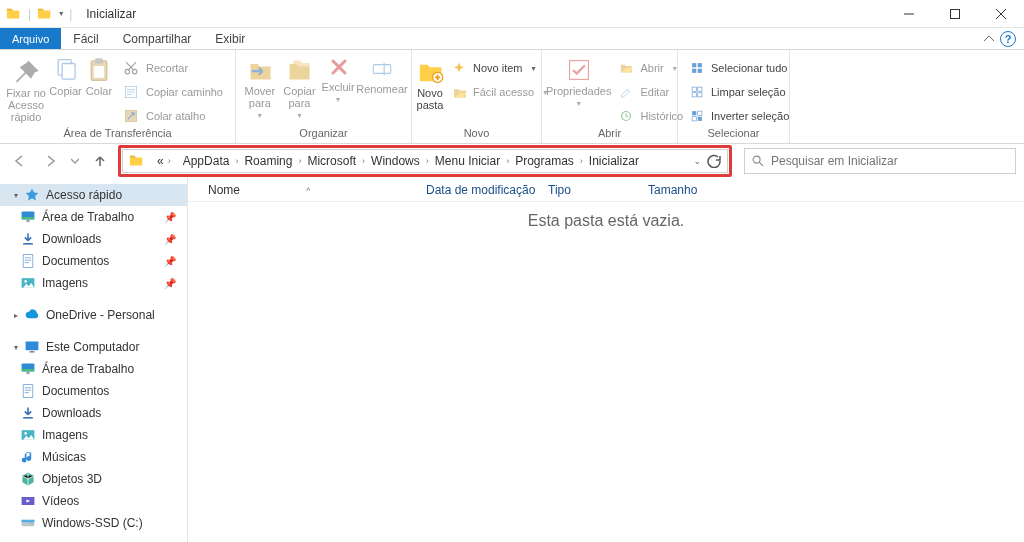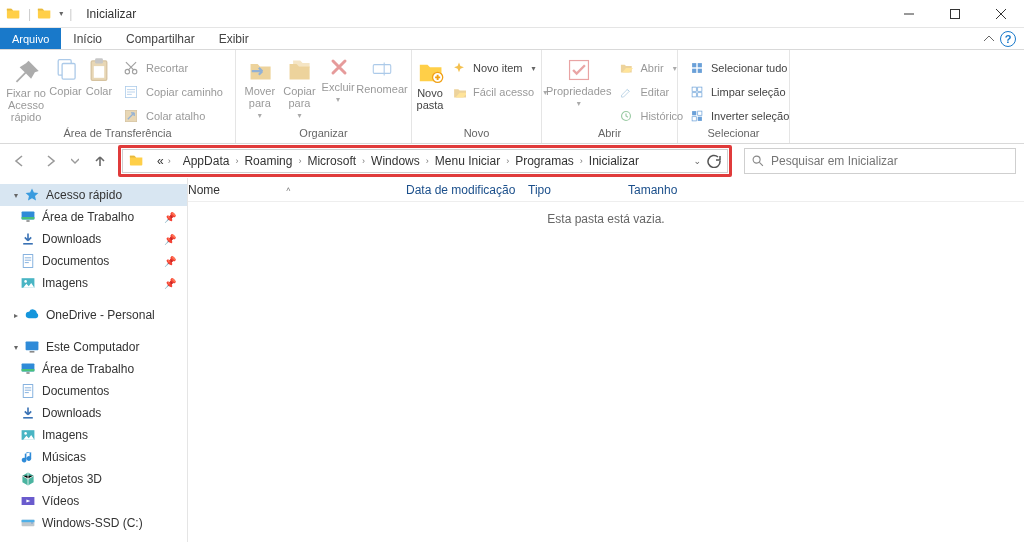--- a/index.html
+++ b/index.html
@@ -43,27 +43,27 @@
 .search input{border:none;outline:none;flex:1;font-size:12px;color:#666}
 
 .content{display:flex;height:calc(542px - 28px - 22px - 94px - 34px)}
 .sidebar{width:188px;border-right:1px solid #e5e5e5;padding-top:6px;overflow:hidden}
 .sidebar .item{display:flex;align-items:center;gap:6px;height:22px;padding-left:20px}
 .sidebar .item.top{padding-left:14px}
 .sidebar .item .pin{margin-left:auto;margin-right:10px;color:#7a7a7a;font-size:10px}
 .sidebar .item.sel{background:#d8e6f2}
 .sidebar .sep{height:10px}
 .main{flex:1;display:flex;flex-direction:column}
-.cols{height:24px;display:flex;align-items:center;border-bottom:1px solid #eee;padding-left:0}
+.cols{height:24px;display:flex;align-items:center;border-bottom:1px solid #eee;padding-left:20px}
 .cols .col{color:#1b4f8b;font-size:12px}
 .cols .col.name{width:218px;display:flex;align-items:center;gap:6px}
 .cols .col.mod{width:122px}
 .cols .col.type{width:100px}
 .cols .col.size{width:80px}
-.empty{flex:1;display:flex;justify-content:center;padding-top:10px;color:#666;font-size:12px}
+.empty{flex:1;display:flex;justify-content:center;padding-top:10px;color:#666;font-size:16px}
 svg{display:block}
 </style>
 </head>
 <body>
 
 <svg width="0" height="0" style="position:absolute">
   <defs>
     <g id="folder16">
         <path fill="#ffcf48" d="M1 3h5l2 2h7v8a1 1 0 0 1-1 1H2a1 1 0 0 1-1-1z"></path>
         <path fill="#e6b93e" d="M1 3h5l2 2H1z"></path>
@@ -237,21 +237,21 @@
     <div class="tb-btn">
         <svg width="10" height="10">
           <path d="M0 0l10 10M10 0L0 10" stroke="#333"></path>
         </svg>
       </div>
   </div>
 </div>
 
 <div class="tabrow">
   <div class="tab-file">Arquivo</div>
-  <div class="tab">Início</div>
+  <div class="tab">Fácil</div>
   <div class="tab">Compartilhar</div>
   <div class="tab">Exibir</div>
   <div class="spacer"></div>
   <div class="caret">
       <svg width="10" height="10">
         <path d="M0 7l5-5 5 5" fill="none" stroke="#666"></path>
       </svg>
     </div>
   <div class="help">?</div>
 </div>

